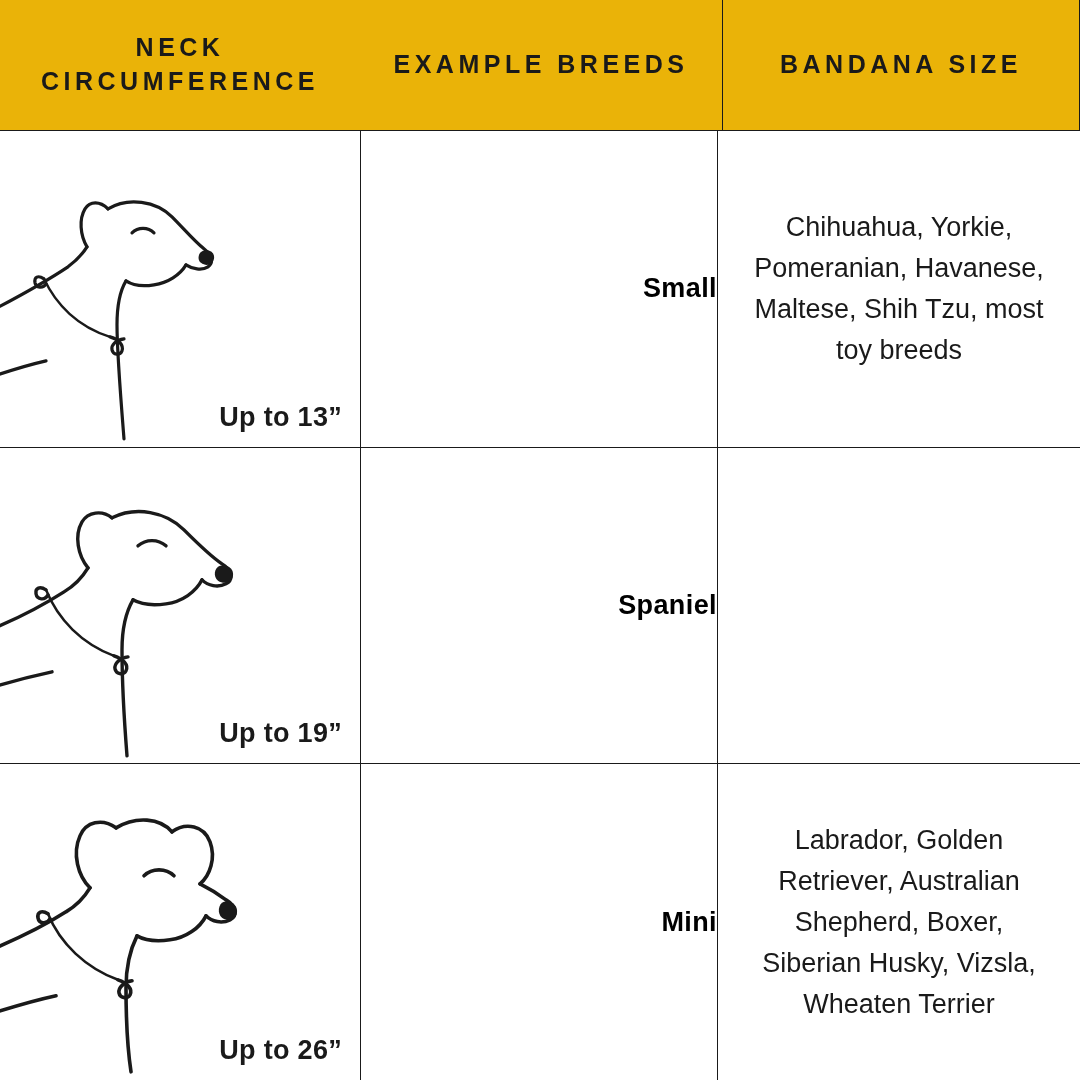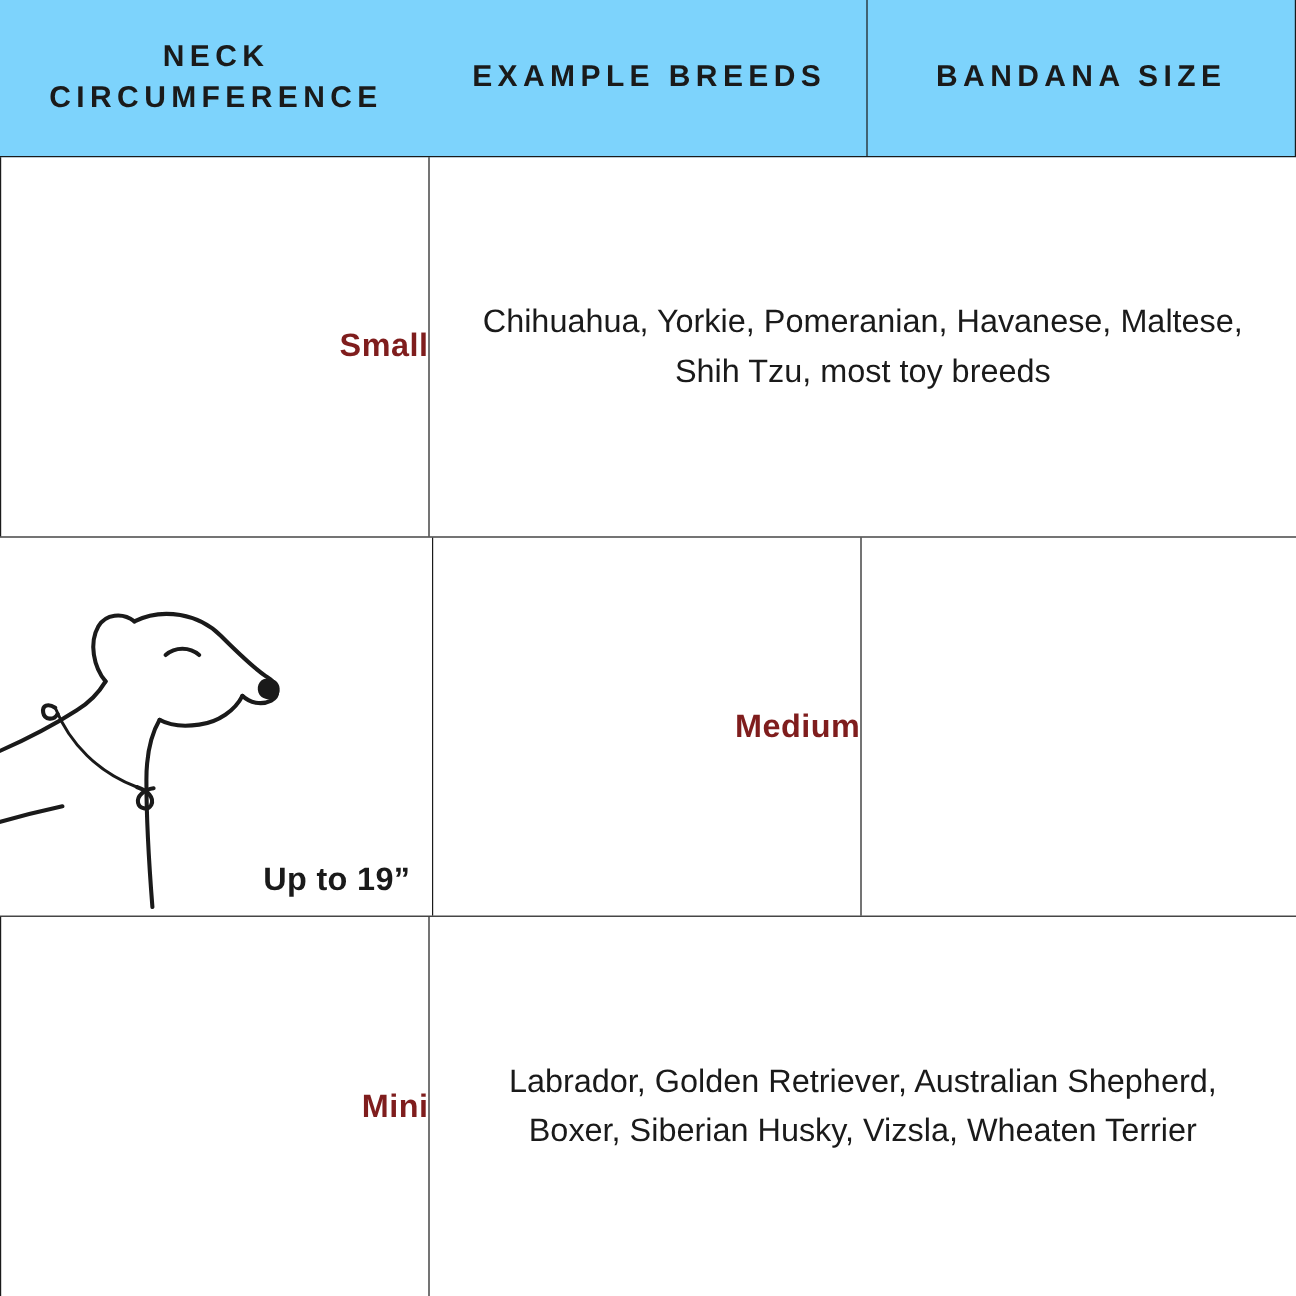--- a/index.html
+++ b/index.html
@@ -21,21 +21,21 @@
     box-sizing: border-box;
     display: flex;
     flex-direction: column;
     background: #ffffff;
   }
 
   
   .chart-header {
     display: flex;
     height: 130px;
-    background: #7dd3fc;
+    background: #eab308;
     border-bottom: 1px solid #1a1a1a;
     flex: 0 0 130px;
   }
   .chart-header .hcell {
     display: flex;
     align-items: center;
     justify-content: center;
     text-align: center;
     box-sizing: border-box;
     padding: 0 12px;
@@ -98,21 +98,21 @@
   
   .cell-size {
     flex: 0 0 358px;
     border-left: 1px solid #1a1a1a;
     border-right: 1px solid #1a1a1a;
   }
   .size-label {
     font-size: 27px;
     font-weight: 700;
     letter-spacing: 0.4px;
-    color: #7f1d1d;
+    color: #000000;
   }
 
   
   .cell-breeds {
     flex: 1 1 auto;
     padding: 0 34px;
   }
   .breeds-text {
     font-size: 27px;
     line-height: 1.52;
@@ -132,20 +132,47 @@
     </div>
     <div class="hcell col-3">
       <span class="hcell-text">EXAMPLE BREEDS</span>
     </div>
     <div class="hcell col-2">
       <span class="hcell-text">BANDANA SIZE</span>
     </div>
   </div>
 
   <div class="chart-row">
+    <div class="cell cell-illu">
+      <div class="dog-wrap">
+        <svg viewBox="0 0 400 300" preserveAspectRatio="xMidYMid meet" fill="none" stroke="#1a1a1a" stroke-width="3.2" stroke-linecap="round" stroke-linejoin="round">
+
+          <path d="M148 70 C140 62 130 62 125 70 C119 80 120 96 127 108"></path>
+
+          <path d="M148 70 C168 58 196 62 212 78 C224 90 234 102 244 110 C252 116 254 124 248 128 C242 132 232 130 226 126"></path>
+
+          <path d="M226 126 C220 136 208 144 194 146 C182 148 172 146 166 142"></path>
+
+          <path d="M243 112 C250 110 255 114 254 120 C253 126 246 128 241 124 C237 121 238 114 243 112Z" fill="#1a1a1a" stroke="none"></path>
+
+          <path d="M172 94 C178 88 188 88 194 94"></path>
+
+          <path d="M166 142 C160 152 157 168 157 186 C157 214 160 250 164 300"></path>
+
+          <path d="M127 108 C122 116 116 122 108 128 C84 144 40 168 0 188"></path>
+
+          <path d="M0 250 C30 238 60 228 86 222"></path>
+
+          <path d="M84 140 C96 166 118 188 150 198" stroke-dasharray="0" stroke-width="2.4"></path>
+          <path d="M150 198 C158 200 164 206 162 212 C160 217 153 216 152 211 C151 206 156 201 164 200"></path>
+          <path d="M84 140 C78 136 74 138 75 144 C76 149 83 150 86 145"></path>
+        </svg>
+      </div>
+      <span class="neck-measure">Up to 13”</span>
+    </div>
     <div class="cell cell-size">
       <span class="size-label">Small</span>
     </div>
     <div class="cell cell-breeds">
       <span class="breeds-text">Chihuahua, Yorkie, Pomeranian, Havanese, Maltese, Shih Tzu, most toy breeds</span>
     </div>
   </div>
 
   <div class="chart-row">
     <div class="cell cell-illu">
@@ -169,25 +196,55 @@
           <path d="M0 242 C34 230 64 222 92 216"></path>
 
           <path d="M86 134 C98 164 122 188 154 200" stroke-width="2.5"></path>
           <path d="M154 200 C163 203 169 209 166 215 C163 220 156 218 155 213 C154 208 160 202 168 201"></path>
           <path d="M86 134 C80 130 75 132 76 138 C77 144 85 145 88 139"></path>
         </svg>
       </div>
       <span class="neck-measure">Up to 19”</span>
     </div>
     <div class="cell cell-size">
-      <span class="size-label">Medium</span>
+      <span class="size-label">Spaniel</span>
     </div>
   </div>
 
   <div class="chart-row">
+    <div class="cell cell-illu">
+      <div class="dog-wrap">
+        <svg viewBox="0 0 400 300" preserveAspectRatio="xMidYMid meet" fill="none" stroke="#1a1a1a" stroke-width="3.6" stroke-linecap="round" stroke-linejoin="round">
+
+          <path d="M156 56 C142 46 126 50 120 64 C112 82 118 104 130 116"></path>
+
+          <path d="M212 60 C226 50 244 54 250 70 C256 86 250 104 240 112"></path>
+
+          <path d="M156 56 C176 44 200 46 212 60"></path>
+
+          <path d="M240 112 C248 116 258 122 266 128 C276 134 278 144 270 148 C262 152 252 150 246 144"></path>
+          <path d="M246 144 C240 156 226 166 210 168 C196 170 184 168 177 164"></path>
+
+          <path d="M264 130 C272 128 278 134 277 141 C276 148 268 150 262 146 C257 142 258 132 264 130Z" fill="#1a1a1a" stroke="none"></path>
+
+          <path d="M184 104 C192 96 206 96 214 104"></path>
+
+          <path d="M177 164 C170 178 166 196 166 216 C166 250 168 280 171 300"></path>
+
+          <path d="M130 116 C124 126 116 134 106 140 C78 158 38 176 0 190"></path>
+
+          <path d="M0 252 C36 240 68 230 96 224"></path>
+
+          <path d="M88 142 C100 172 126 196 158 208" stroke-width="2.6"></path>
+          <path d="M158 208 C167 211 173 217 170 223 C167 228 160 226 159 221 C158 216 164 210 172 209"></path>
+          <path d="M88 142 C82 138 77 140 78 146 C79 152 87 153 90 147"></path>
+        </svg>
+      </div>
+      <span class="neck-measure">Up to 26”</span>
+    </div>
     <div class="cell cell-size">
       <span class="size-label">Mini</span>
     </div>
     <div class="cell cell-breeds">
       <span class="breeds-text">Labrador, Golden Retriever, Australian Shepherd, Boxer, Siberian Husky, Vizsla, Wheaten Terrier</span>
     </div>
   </div>
 
 </div>
 

